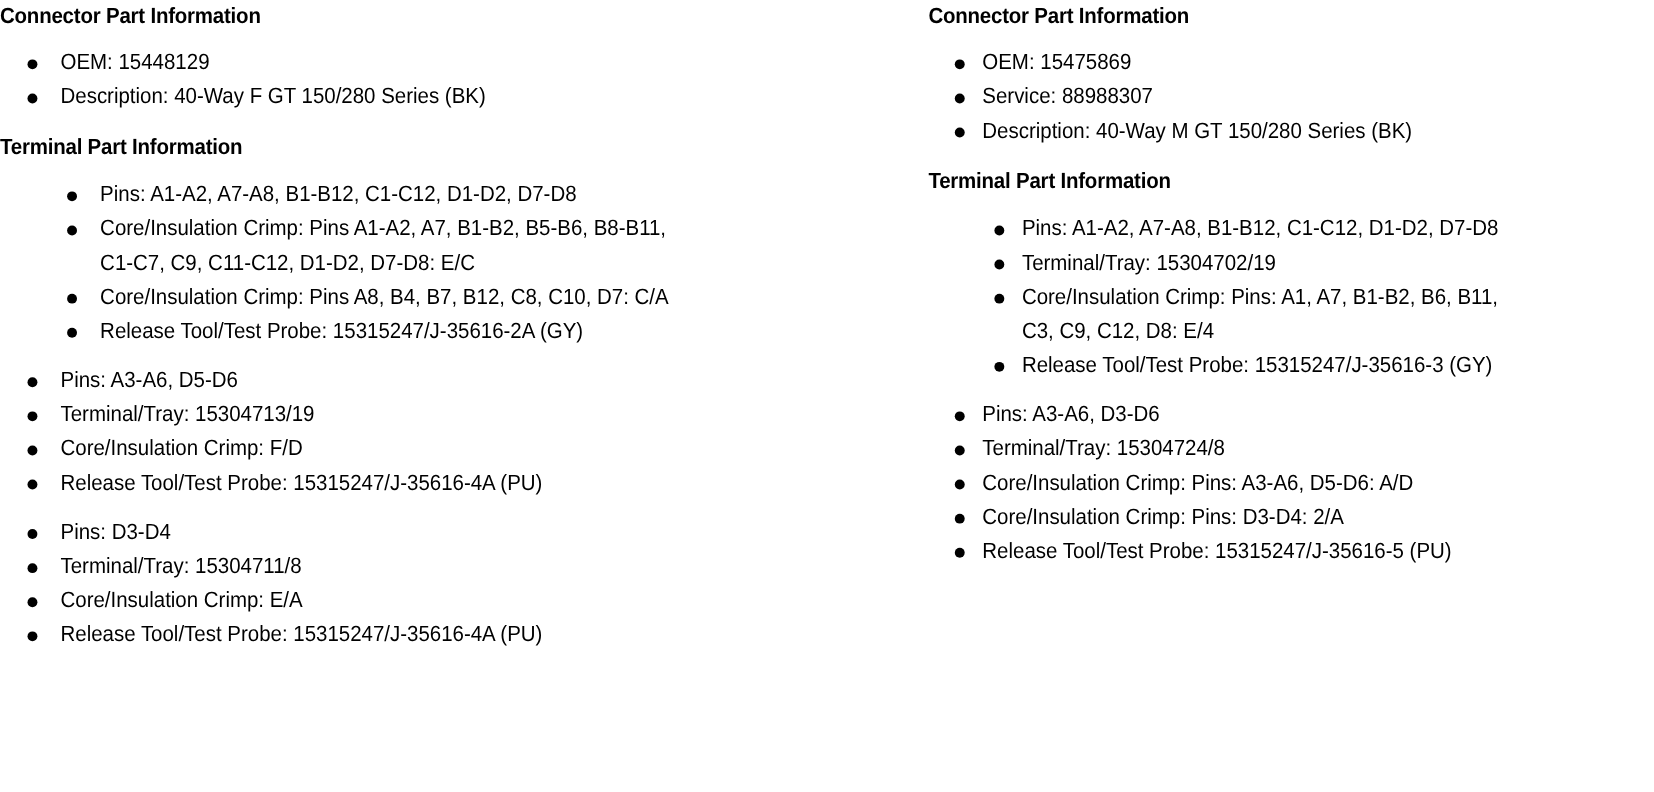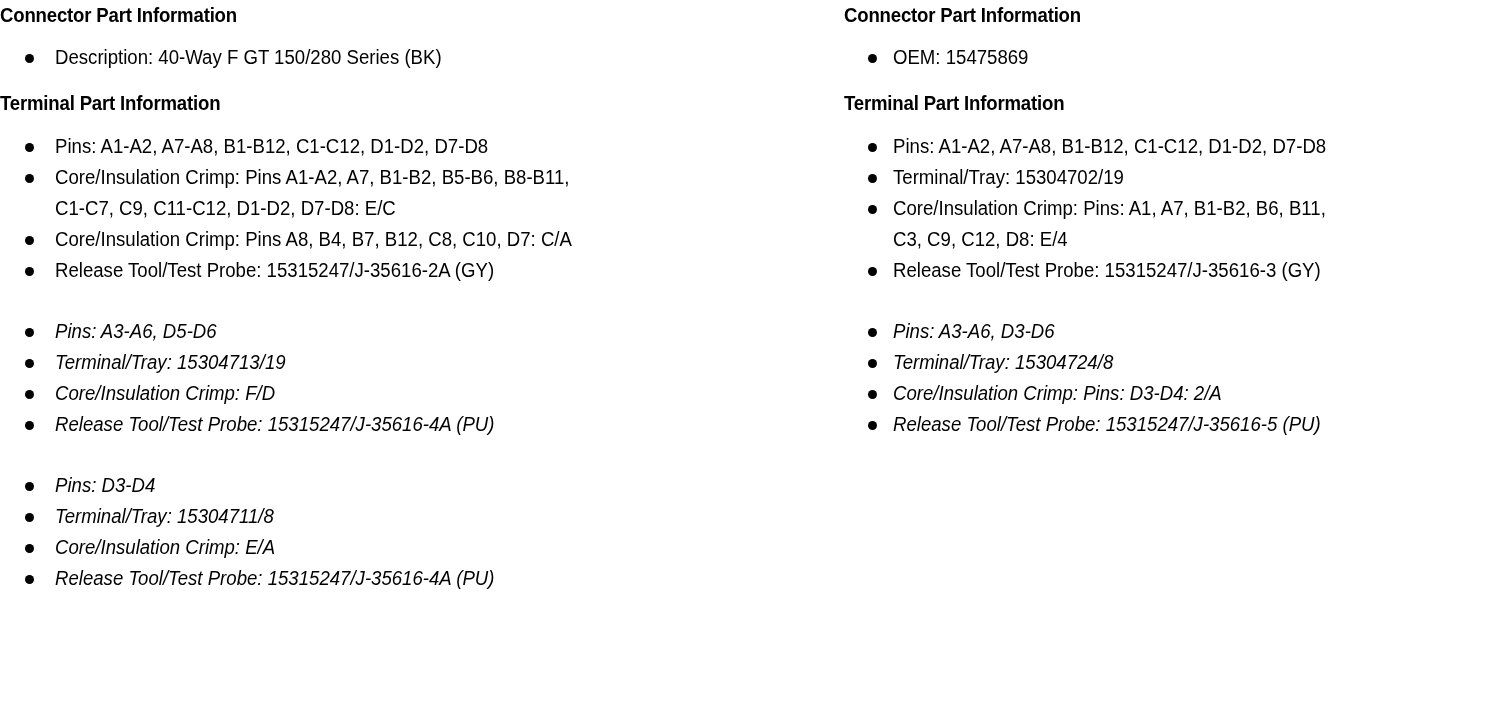--- a/index.html
+++ b/index.html
@@ -46,24 +46,24 @@
 
   .heading-connector { margin-top: 2px; }
   .heading-terminal  { margin-top: 17px; }
 
   .bullet-list {
     list-style: none;
     margin: 0;
     padding: 0;
   }
   .list-connector { margin-top: 14px; }
-  .list-terminal  { margin-top: 15px; }
+  .list-terminal  { margin-top: 15px; margin-left: 36px; }
 
   
-  .group-gap { margin-top: 30px; font-style: italic; }
+  .group-gap { margin-top: 14px; }
 
   .bullet-item {
     position: relative;
     padding-left: 55px;
     font-size: 20px;
     line-height: 31px;
     margin: 0 0 0 0;
   }
   .column-right .bullet-item { padding-left: 49px; }
 
@@ -95,20 +95,24 @@
 
 <div class="page">
 
   <div class="column column-left">
 
     <h2 class="section-heading heading-connector">Connector Part Information</h2>
 
     <ul class="bullet-list list-connector">
         <li class="bullet-item">
           <span class="dot"></span>
+          <span class="bullet-text">OEM: 15448129</span>
+        </li>
+        <li class="bullet-item">
+          <span class="dot"></span>
           <span class="bullet-text">Description: 40-Way F GT 150/280 Series (BK)</span>
         </li>
       </ul>
 
     <h2 class="section-heading heading-terminal">Terminal Part Information</h2>
 
     <div>
         <ul class="bullet-list list-terminal">
           <li class="bullet-item">
             <span class="dot"></span>
@@ -169,20 +173,28 @@
 
   <div class="column column-right">
 
     <h2 class="section-heading heading-connector">Connector Part Information</h2>
 
     <ul class="bullet-list list-connector">
         <li class="bullet-item">
           <span class="dot"></span>
           <span class="bullet-text">OEM: 15475869</span>
         </li>
+        <li class="bullet-item">
+          <span class="dot"></span>
+          <span class="bullet-text">Service: 88988307</span>
+        </li>
+        <li class="bullet-item">
+          <span class="dot"></span>
+          <span class="bullet-text">Description: 40-Way M GT 150/280 Series (BK)</span>
+        </li>
       </ul>
 
     <h2 class="section-heading heading-terminal">Terminal Part Information</h2>
 
     <div>
         <ul class="bullet-list list-terminal">
           <li class="bullet-item">
             <span class="dot"></span>
             <span class="bullet-text">Pins: A1-A2, A7-A8, B1-B12, C1-C12, D1-D2, D7-D8</span>
           </li>
@@ -204,20 +216,24 @@
           <li class="bullet-item">
             <span class="dot"></span>
             <span class="bullet-text">Pins: A3-A6, D3-D6</span>
           </li>
           <li class="bullet-item">
             <span class="dot"></span>
             <span class="bullet-text">Terminal/Tray: 15304724/8</span>
           </li>
           <li class="bullet-item">
             <span class="dot"></span>
+            <span class="bullet-text">Core/Insulation Crimp: Pins: A3-A6, D5-D6: A/D</span>
+          </li>
+          <li class="bullet-item">
+            <span class="dot"></span>
             <span class="bullet-text">Core/Insulation Crimp: Pins: D3-D4: 2/A</span>
           </li>
           <li class="bullet-item">
             <span class="dot"></span>
             <span class="bullet-text">Release Tool/Test Probe: 15315247/J-35616-5 (PU)</span>
           </li>
         </ul>
       </div>
   </div>
 

